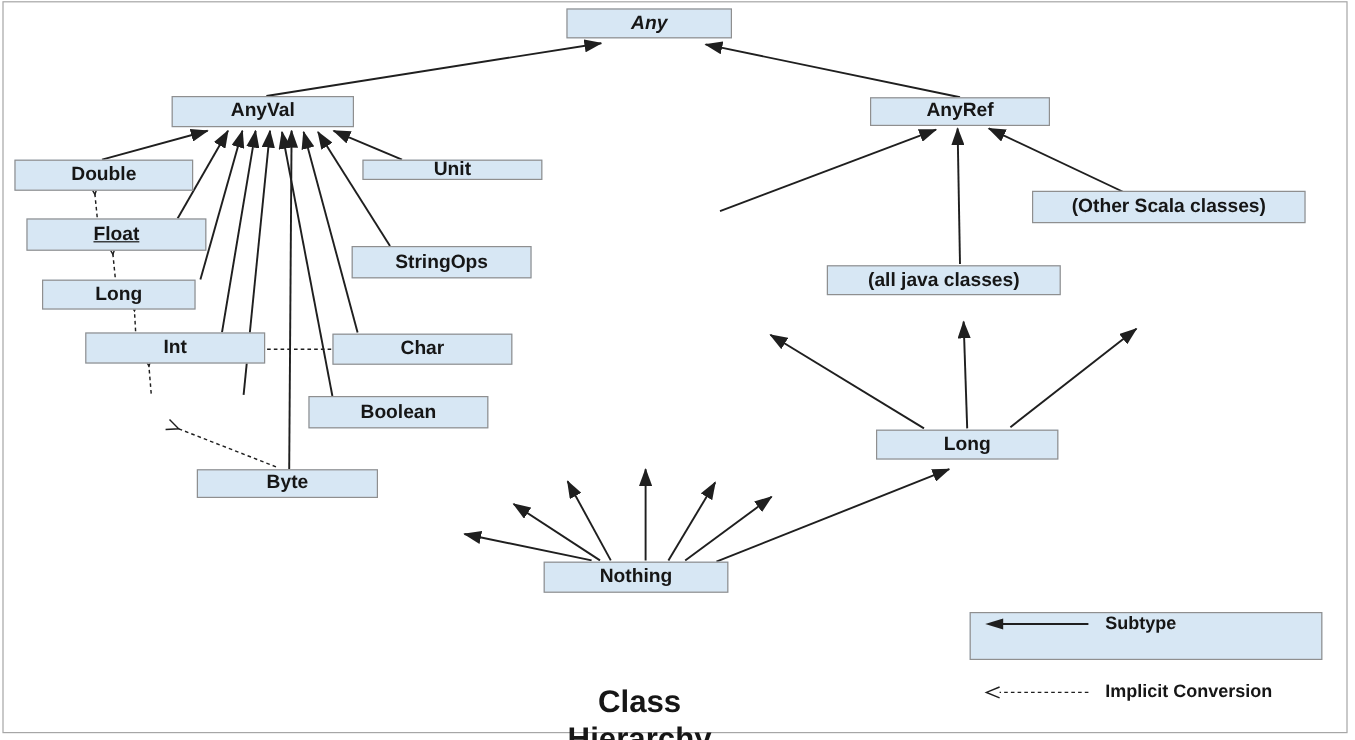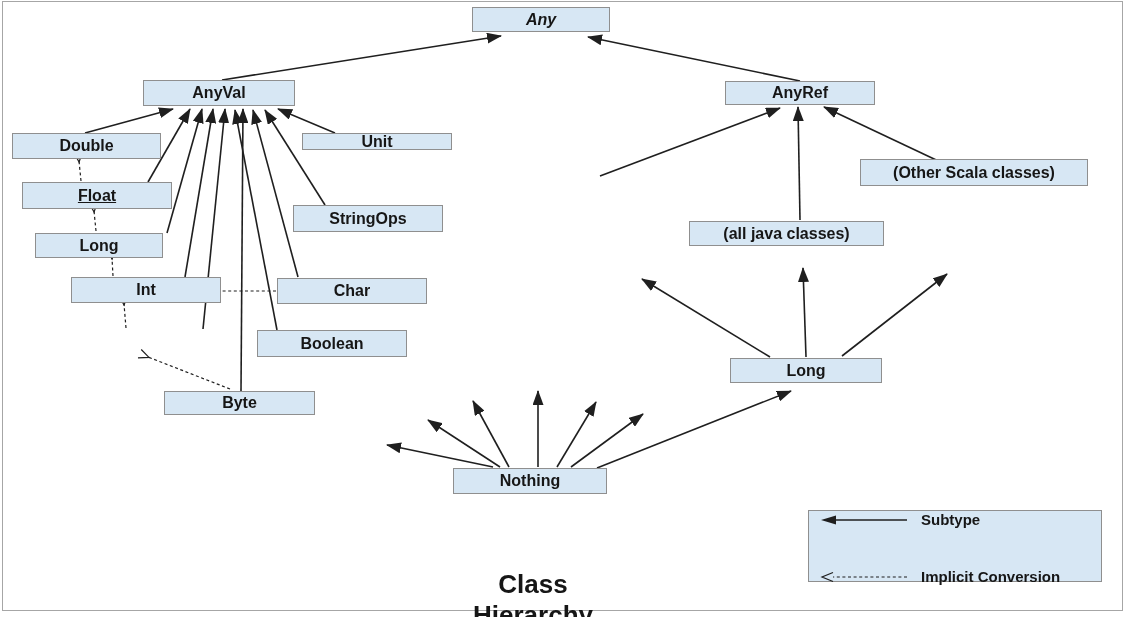--- a/index.html
+++ b/index.html
@@ -119,21 +119,21 @@
     <div class="node" style="left: 730px; top: 358px; width: 152px; height: 25px;">
       <span>Long</span>
     </div>
     <div class="node" style="left: 453px; top: 468px; width: 154px; height: 26px;">
       <span>Nothing</span>
     </div>
   </div>
 
 <div class="title">Class Hierarchy</div>
 
-<div class="legend" id="legend" style="left: 808px; top: 510px; width: 294px; height: 72px; gap: 40px;">
+<div class="legend" id="legend" style="left: 808px; top: 510px; width: 294px; height: 40px; gap: 40px;">
   <div class="legend-row">
     <svg width="90" height="12">
       <line x1="88" y1="6" x2="16" y2="6" stroke="#1f1f1f" stroke-width="1.6"></line>
       <path d="M2,6 L17,1.5 L17,10.5 Z" fill="#1f1f1f"></path>
     </svg>
     <span class="legend-label">Subtype</span>
   </div>
   <div class="legend-row">
     <svg width="90" height="12">
       <line x1="88" y1="6" x2="14" y2="6" stroke="#1f1f1f" stroke-width="1.2" stroke-dasharray="3,2.6"></line>

